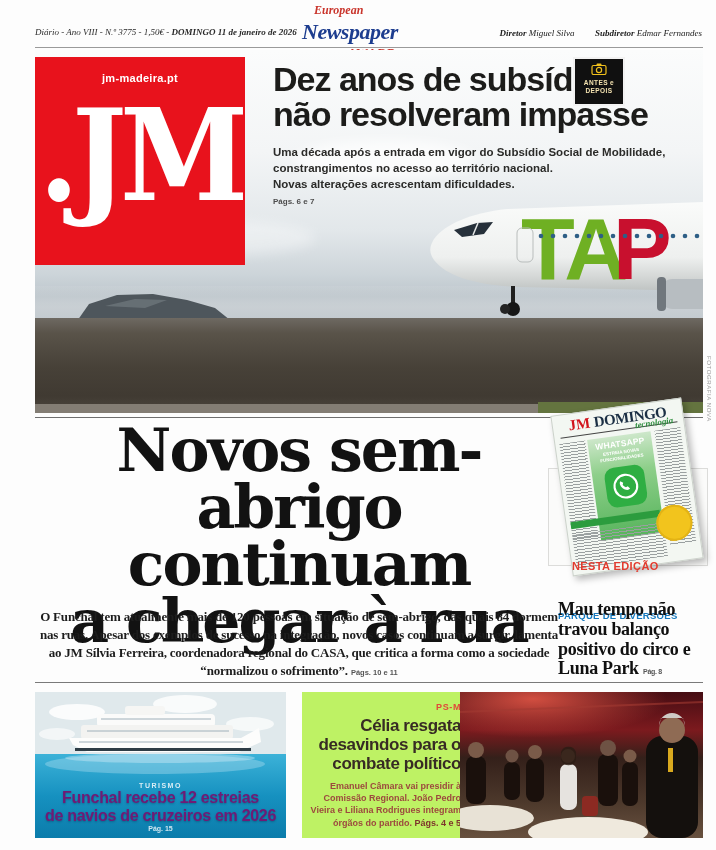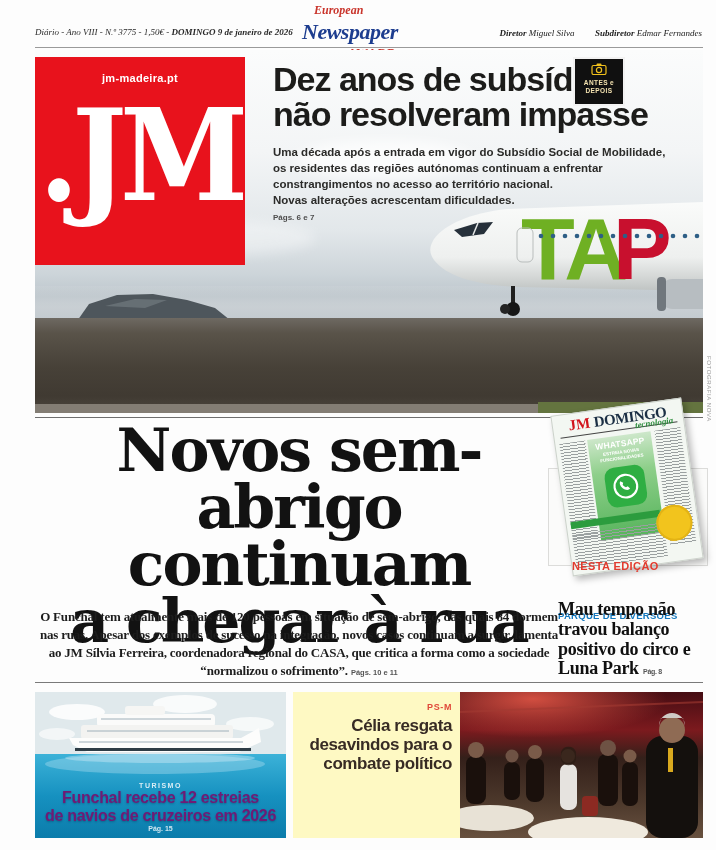--- a/index.html
+++ b/index.html
@@ -99,35 +99,35 @@
   .side-pages { font:bold 7px "Liberation Sans",sans-serif; color:#555; }
 
   
   .cruise { position:absolute; left:35px; top:692px; width:251px; height:146px; overflow:hidden; }
   .cruise-text { position:absolute; left:0; right:0; bottom:6px; text-align:center; }
   .cruise-label { font:bold 7px "Liberation Sans",sans-serif; color:#d9edf5; letter-spacing:1.5px; }
   .cruise-line { font:bold 16px/1.12 "Liberation Sans",sans-serif; color:#701a75; letter-spacing:-0.3px;
                  text-shadow:0 1px 2px rgba(0,40,60,0.35); }
   .cruise-pages { font:bold 7px "Liberation Sans",sans-serif; color:#cfe6f0; }
 
-  .politics { position:absolute; left:293px; top:692px; width:167px; height:146px; background:#fef9c3;
+  .politics { position:absolute; left:302px; top:692px; width:167px; height:146px; background:#bef264;
               box-sizing:border-box; padding:10px 8px 0 6px; text-align:right; }
   .pol-label { font:bold 9px "Liberation Sans",sans-serif; color:#e0493a; letter-spacing:0.6px; }
   .pol-headline { margin-top:4px; font:bold 17px/1.12 "Liberation Sans",sans-serif; color:#372b24; letter-spacing:-0.4px; }
   .pol-body { margin-top:7px; font:bold 9px/1.35 "Liberation Sans",sans-serif; color:#9c4a3e; }
   .pol-pages { color:#7d352c; }
 
   .event { position:absolute; left:460px; top:692px; width:243px; height:146px; overflow:hidden; }
 </style>
 </head>
 <body>
 
 <div class="page">
 
-  <div class="dateline"><span>Diário - Ano VIII - N.º 3775 - 1,50€ - </span><b>DOMINGO 9 de janeiro de 2026</b></div>
+  <div class="dateline"><span>Diário - Ano VIII - N.º 3775 - 1,50€ - </span><b>DOMINGO 11 de janeiro de 2026</b></div>
 
   <div class="award">
     <span class="award-european">European</span>
     <span class="award-newspaper">Newspaper</span>
     <span class="award-bottom">
       <span class="award-award">AWARD</span>
       <span class="award-tagline">JORNAL LOCAL EUROPEU DO ANO</span>
     </span>
   </div>
 
@@ -207,21 +207,20 @@
         <svg class="badge-cam" width="16" height="12" viewBox="0 0 16 12">
           <rect x="1" y="2.5" width="14" height="9" rx="1.5" fill="none" stroke="#f0c01d" stroke-width="1.2"></rect>
           <rect x="5.5" y="0.5" width="5" height="2.5" rx="1" fill="#f0c01d"></rect>
           <circle cx="8" cy="7" r="2.6" fill="none" stroke="#f0c01d" stroke-width="1.2"></circle>
         </svg>
         <div class="badge-line">ANTES e</div>
         <div class="badge-line">DEPOIS</div>
       </div>
       <div class="lead-summary">
         <div class="sum-line">Uma década após a entrada em vigor do Subsídio Social de Mobilidade,</div>
-        <div class="sum-line">os residentes das regiões autónomas continuam a enfrentar</div>
         <div class="sum-line">constrangimentos no acesso ao território nacional.</div>
         <div class="sum-line">Novas alterações acrescentam dificuldades.</div>
       </div>
       <div class="lead-pages">Págs. 6 e 7</div>
     </div>
   </div>
 
   <div class="photo-credit">FOTOGRAFIA NOVA</div>
 
   <div class="rule-top"></div>
@@ -296,20 +295,21 @@
       <div class="cruise-label">TURISMO</div>
       <div class="cruise-line">Funchal recebe 12 estreias</div>
       <div class="cruise-line">de navios de cruzeiros em 2026</div>
       <div class="cruise-pages">Pág. 15</div>
     </div>
   </div>
 
   <div class="politics">
     <div class="pol-label">PS-M</div>
     <div class="pol-headline">Célia resgata desavindos para o combate político</div>
+    <div class="pol-body"><span>Emanuel Câmara vai presidir à Comissão Regional. João Pedro Vieira e Liliana Rodrigues integram órgãos do partido. </span><span class="pol-pages">Págs. 4 e 5</span></div>
   </div>
 
   <div class="event">
     <svg width="243" height="146" viewBox="0 0 243 146">
       <defs>
         <linearGradient id="evbg" x1="0" y1="0" x2="0" y2="1">
           <stop offset="0" stop-color="#450d13"></stop>
             <stop offset="0.26" stop-color="#7c1a1e"></stop>
           <stop offset="0.45" stop-color="#34201a"></stop>
             <stop offset="0.75" stop-color="#4c382b"></stop>

